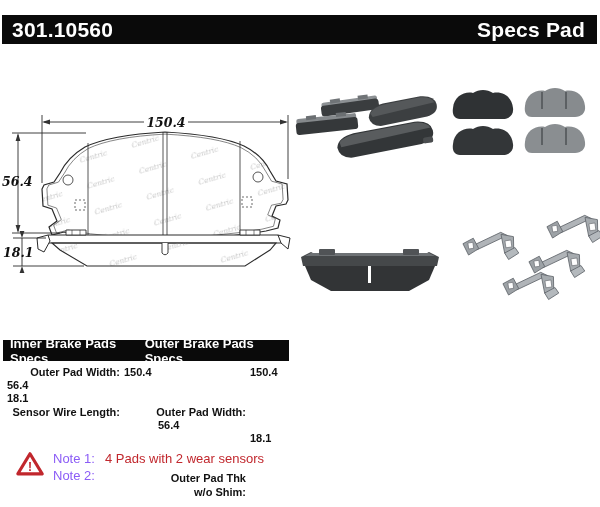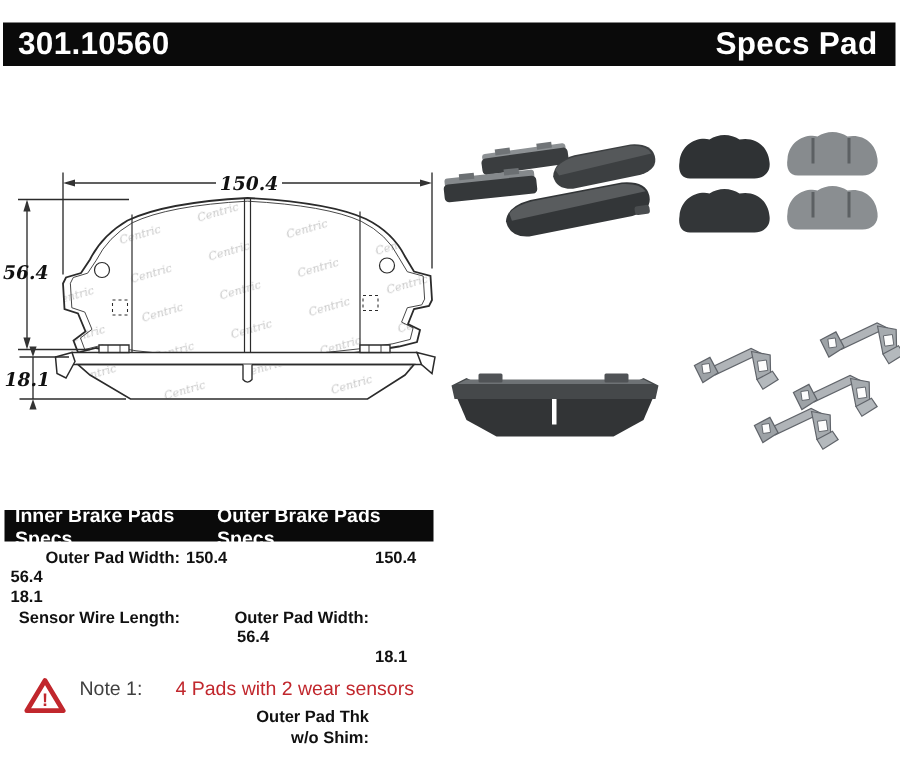--- a/index.html
+++ b/index.html
@@ -35,22 +35,22 @@
   .spec-row{display:flex;font-size:11px;font-weight:bold;line-height:13.2px;}
   .col-inner .spec-label{width:117px;text-align:right;}
   .col-inner{width:151px;}
   .col-outer .spec-label{width:92px;text-align:right;margin-top:40px;}
   .spec-value{margin-left:4px;white-space:nowrap;}
 
   
   .notes{position:absolute;left:16px;top:451px;display:flex;align-items:flex-start;}
   .note-lines{margin-left:9px;font-size:13px;}
   .note-line{display:flex;line-height:16.5px;}
-  .note-label{width:46px;color:#404040;}
-  .note-text{color:#c1272d;margin-left:18px;}
+  .note-label{width:46px;color:#8b5cf6;}
+  .note-text{color:#c1272d;margin-left:6px;}
 </style>
 </head>
 <body>
 
 <div class="page">
 
   <header class="topbar">
     <span>301.10560</span>
     <span>Specs Pad</span>
   </header>
@@ -229,16 +229,20 @@
   <section class="notes">
     <svg class="warning" width="28" height="26" viewBox="0 0 30 27">
       <path d="M15,2.5 L28,24 L2,24 Z" fill="#fff" stroke="#c1272d" stroke-width="3.4" stroke-linejoin="round"></path>
       <text x="15" y="21" text-anchor="middle" font-family="Liberation Sans, sans-serif" font-size="13" font-weight="bold" fill="#c1272d">!</text>
     </svg>
     <div class="note-lines">
       <div class="note-line">
         <span class="note-label">Note 1:</span>
         <span class="note-text">4 Pads with 2 wear sensors</span>
       </div>
+      <div class="note-line">
+        <span class="note-label">Note 2:</span>
+        <span class="note-text"></span>
+      </div>
     </div>
   </section>
 
 </div>
 
 </body></html>

